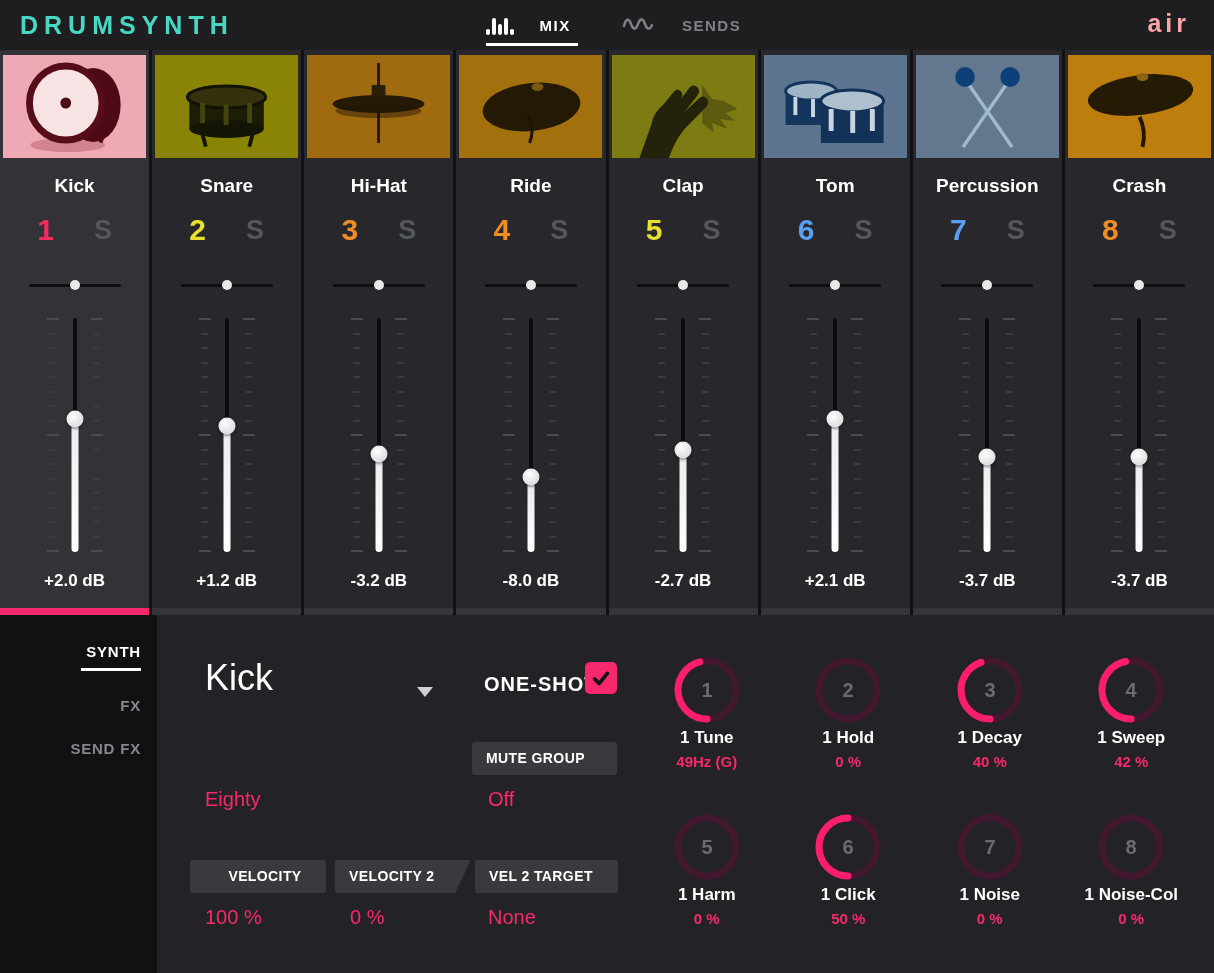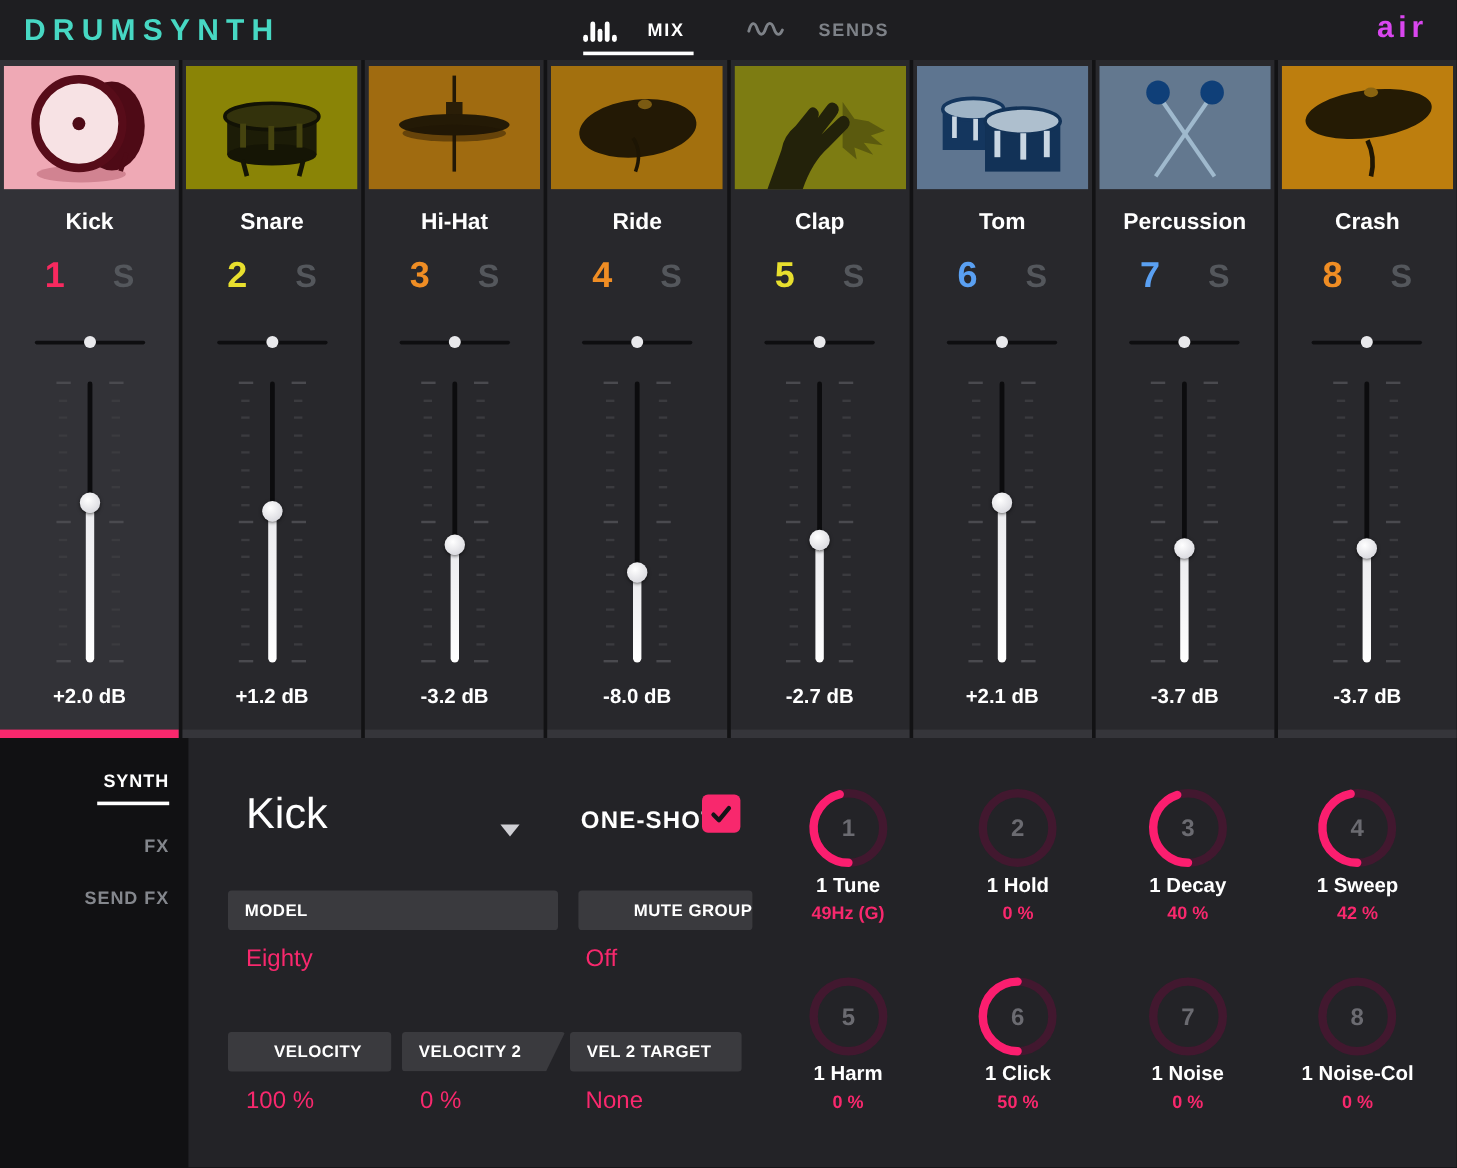--- a/index.html
+++ b/index.html
@@ -19,21 +19,21 @@
     color:#47d8c3;
   }
   .tab { position:absolute; top:0; height:50px; display:flex; align-items:center; gap:26px; cursor:pointer; }
   .tab-mix { left:486px; }
   .tab-sends { left:622px; }
   .tab-label { font-size:15px; font-weight:700; letter-spacing:1.5px; color:#fff; }
   .tab-sends .tab-label { color:#7e8288; }
   .tab-underline { position:absolute; left:486px; top:43px; width:92px; height:3px; background:#fff; }
   .mixicon { display:flex; align-items:flex-end; gap:2.5px; height:20px; }
   .mixicon span { width:3.5px; border-radius:2px; background:#fff; }
-  .brand { position:absolute; right:24px; top:9px; font-size:25px; font-weight:700; letter-spacing:4px; color:#d946ef; }
+  .brand { position:absolute; right:24px; top:9px; font-size:25px; font-weight:700; letter-spacing:4px; color:#fca5a5; }
 
   
   .strips {
     position:absolute; top:50px; left:0; width:1214px; height:565px;
     display:grid; grid-template-columns:repeat(8,1fr); gap:3px; background:#121214;
   }
   .strip { position:relative; background:#28282c; overflow:hidden; }
   .strip.selected { background:#323237; }
   .thumb { margin:5px 3px 0 3px; height:103px; overflow:hidden; }
   .thumb svg { display:block; width:100%; height:100%; }
@@ -69,21 +69,21 @@
   .padname { position:absolute; left:48px; top:42px; font-size:36px; font-weight:500; color:#fff; cursor:pointer; }
   .dd-arrow { position:absolute; left:260px; top:72px; width:0; height:0;
               border-left:8px solid transparent; border-right:8px solid transparent; border-top:10px solid #cfcfd4; cursor:pointer; }
   .oneshot-label { position:absolute; left:327px; top:58px; font-size:20px; font-weight:700; letter-spacing:1px; color:#fff; }
   .oneshot-box { position:absolute; left:428px; top:47px; width:32px; height:32px; border-radius:5px; background:#f8286d; cursor:pointer;
                  display:flex; align-items:center; justify-content:center; }
 
   .fieldhdr { position:absolute; height:33px; background:#3a3a3e; border-radius:3px;
               color:#fff; font-size:14px; font-weight:700; letter-spacing:.4px; line-height:33px; padding-left:14px; }
   .fh-model  { left:33px;  top:127px; width:275px; }
-  .fh-mute   { left:325px; top:127px; width:145px;text-align:right; }
+  .fh-mute   { left:315px; top:127px; width:145px; }
   .fh-vel    { left:33px;  top:245px; width:136px;text-align:center; }
   .fh-vel2   { left:178px; top:245px; width:136px; clip-path:polygon(0 0,100% 0,calc(100% - 16px) 100%,0 100%); }
   .fh-vel2t  { left:318px; top:245px; width:143px; }
   .fieldval { position:absolute; font-size:20px; font-weight:500; color:#f8286d; cursor:pointer; }
   .fv-model { left:48px;  top:173px; }
   .fv-mute  { left:331px; top:173px; }
   .fv-vel   { left:48px;  top:291px; }
   .fv-vel2  { left:193px; top:291px; }
   .fv-vel2t { left:331px; top:291px; }
 
@@ -669,21 +669,20 @@
   <div class="padname">Kick</div>
   <div class="dd-arrow"></div>
 
   <div class="oneshot-label">ONE-SHOT</div>
   <div class="oneshot-box">
     <svg width="22" height="22" viewBox="0 0 24 24">
       <path d="M5 13 l5 5 L19 7" fill="none" stroke="#141418" stroke-width="4" stroke-linecap="round" stroke-linejoin="round"></path>
     </svg>
   </div>
 
-  <div class="fieldhdr fh-model">MODEL</div>
   <div class="fieldval fv-model">Eighty</div>
 
   <div class="fieldhdr fh-mute">MUTE GROUP</div>
   <div class="fieldval fv-mute">Off</div>
 
   <div class="fieldhdr fh-vel">VELOCITY</div>
   <div class="fieldval fv-vel">100 %</div>
 
   <div class="fieldhdr fh-vel2">VELOCITY 2</div>
   <div class="fieldval fv-vel2">0 %</div>

